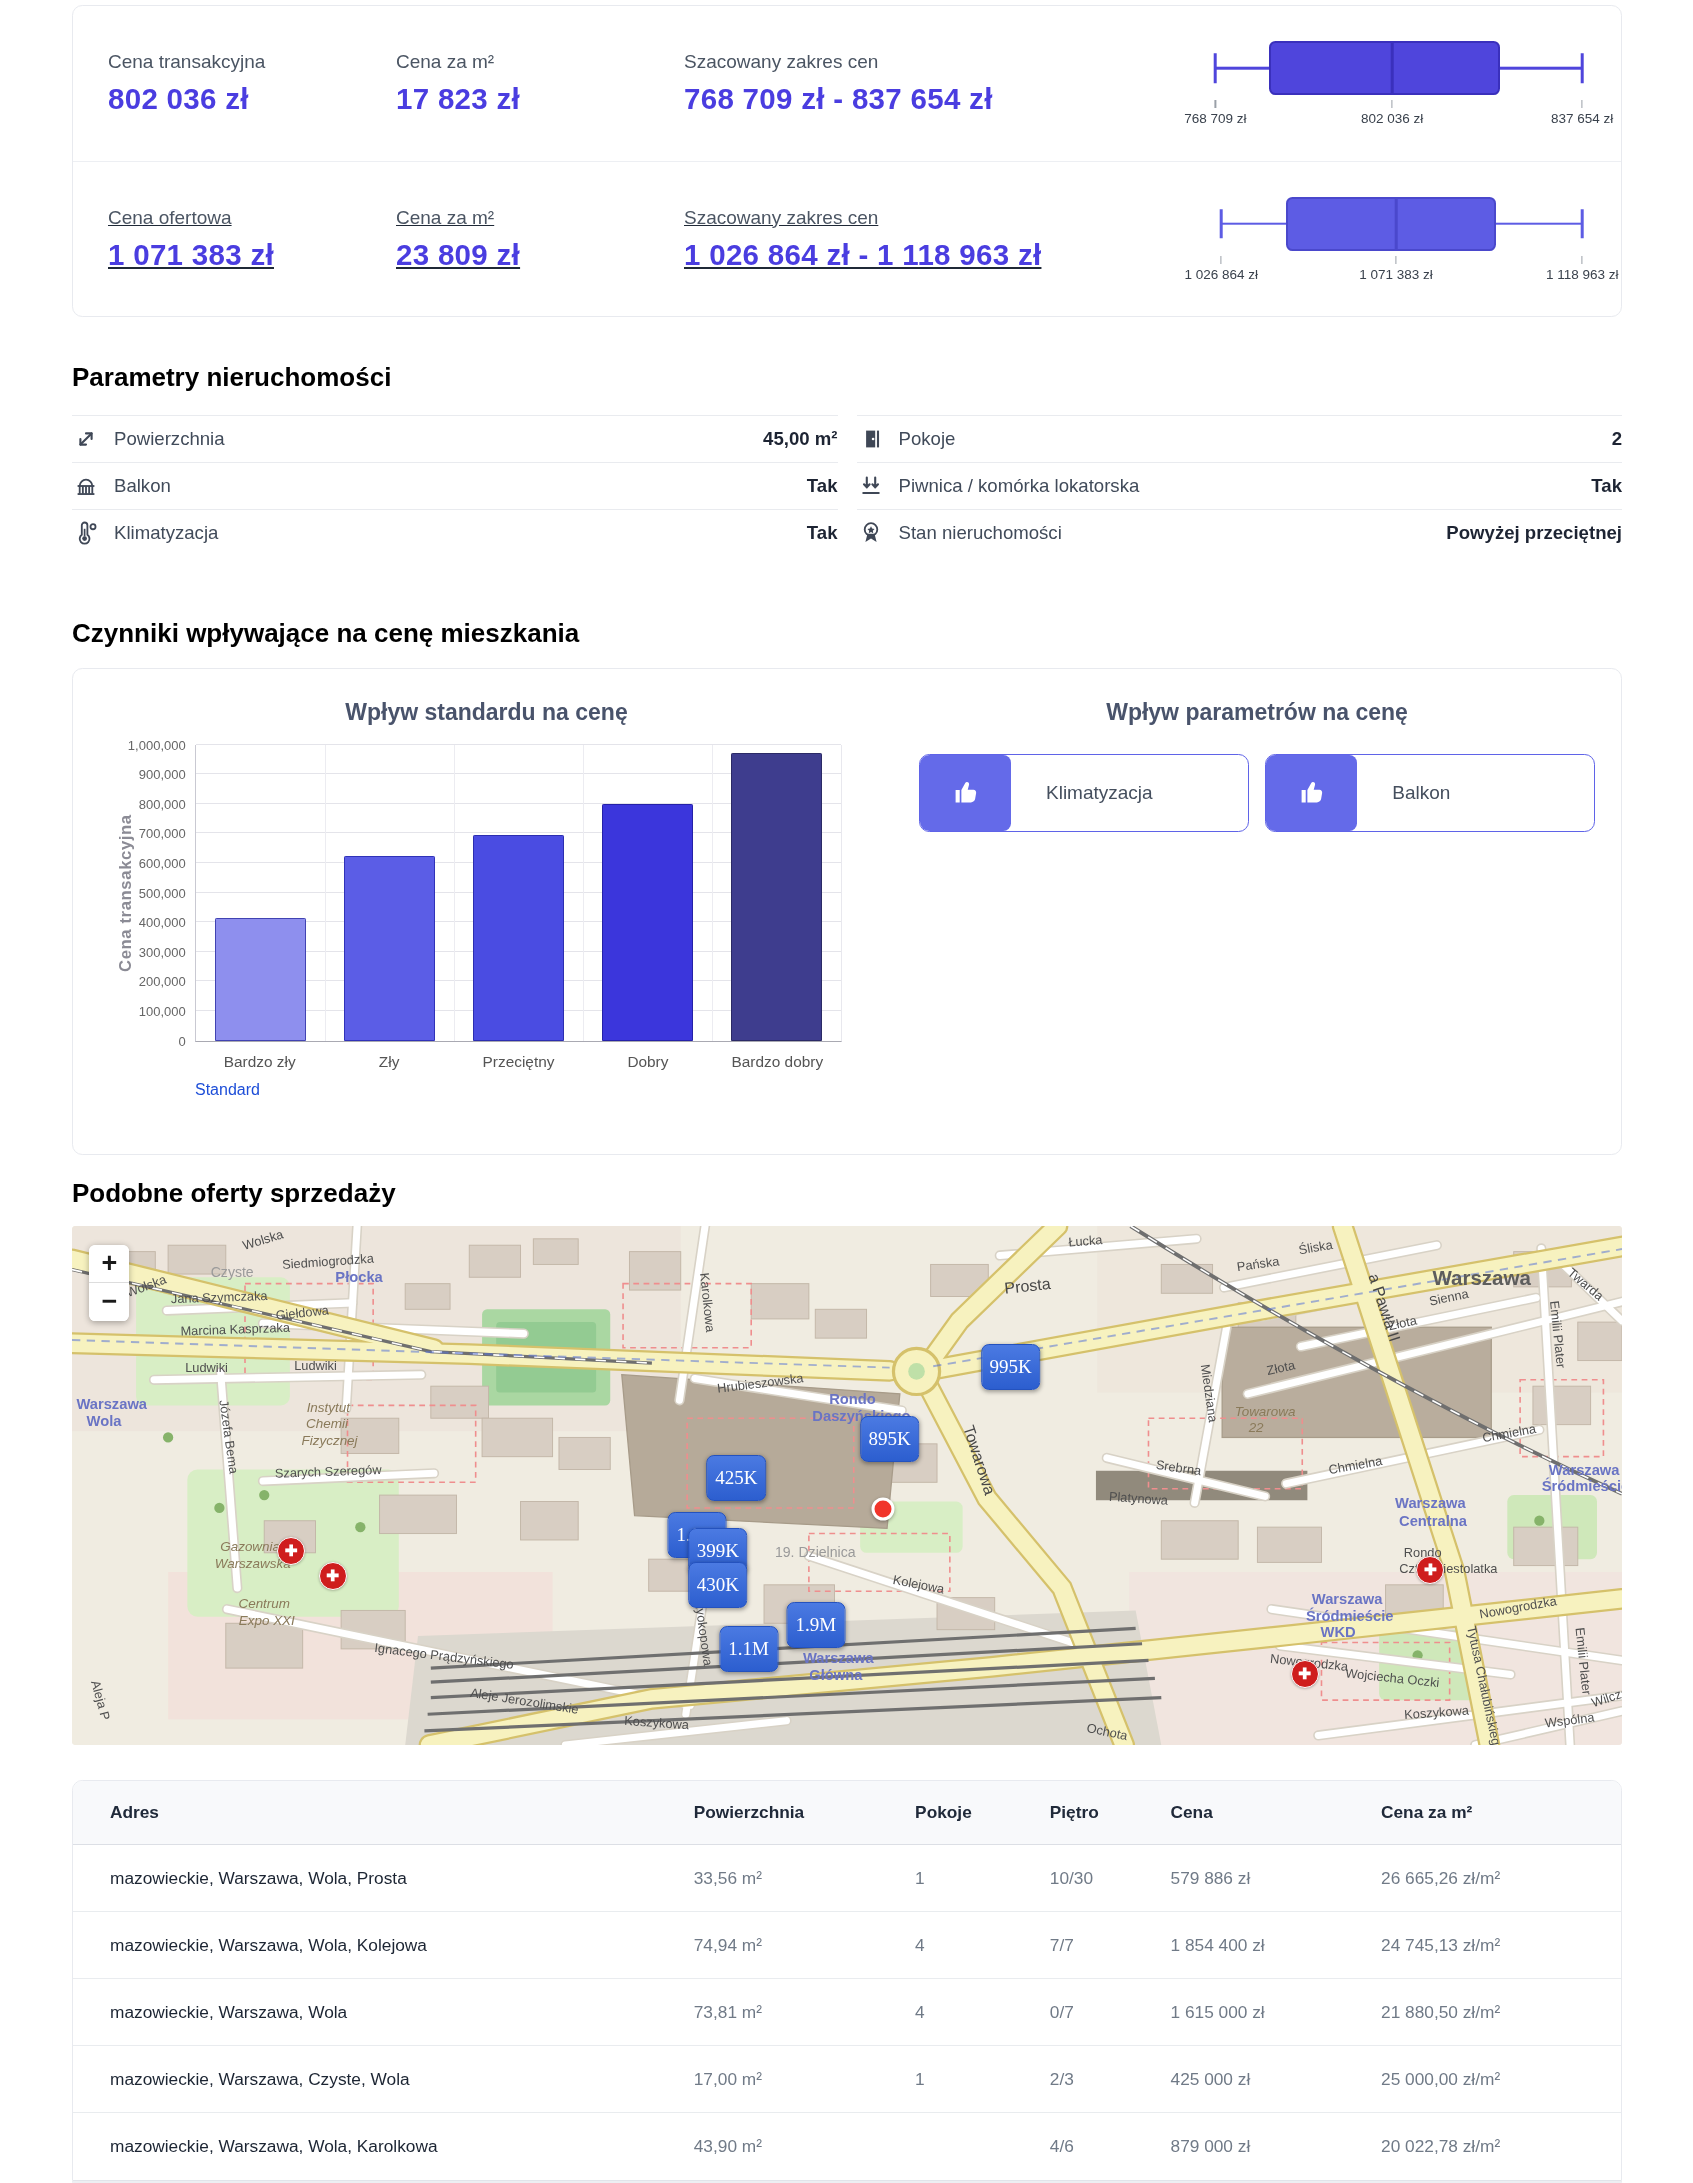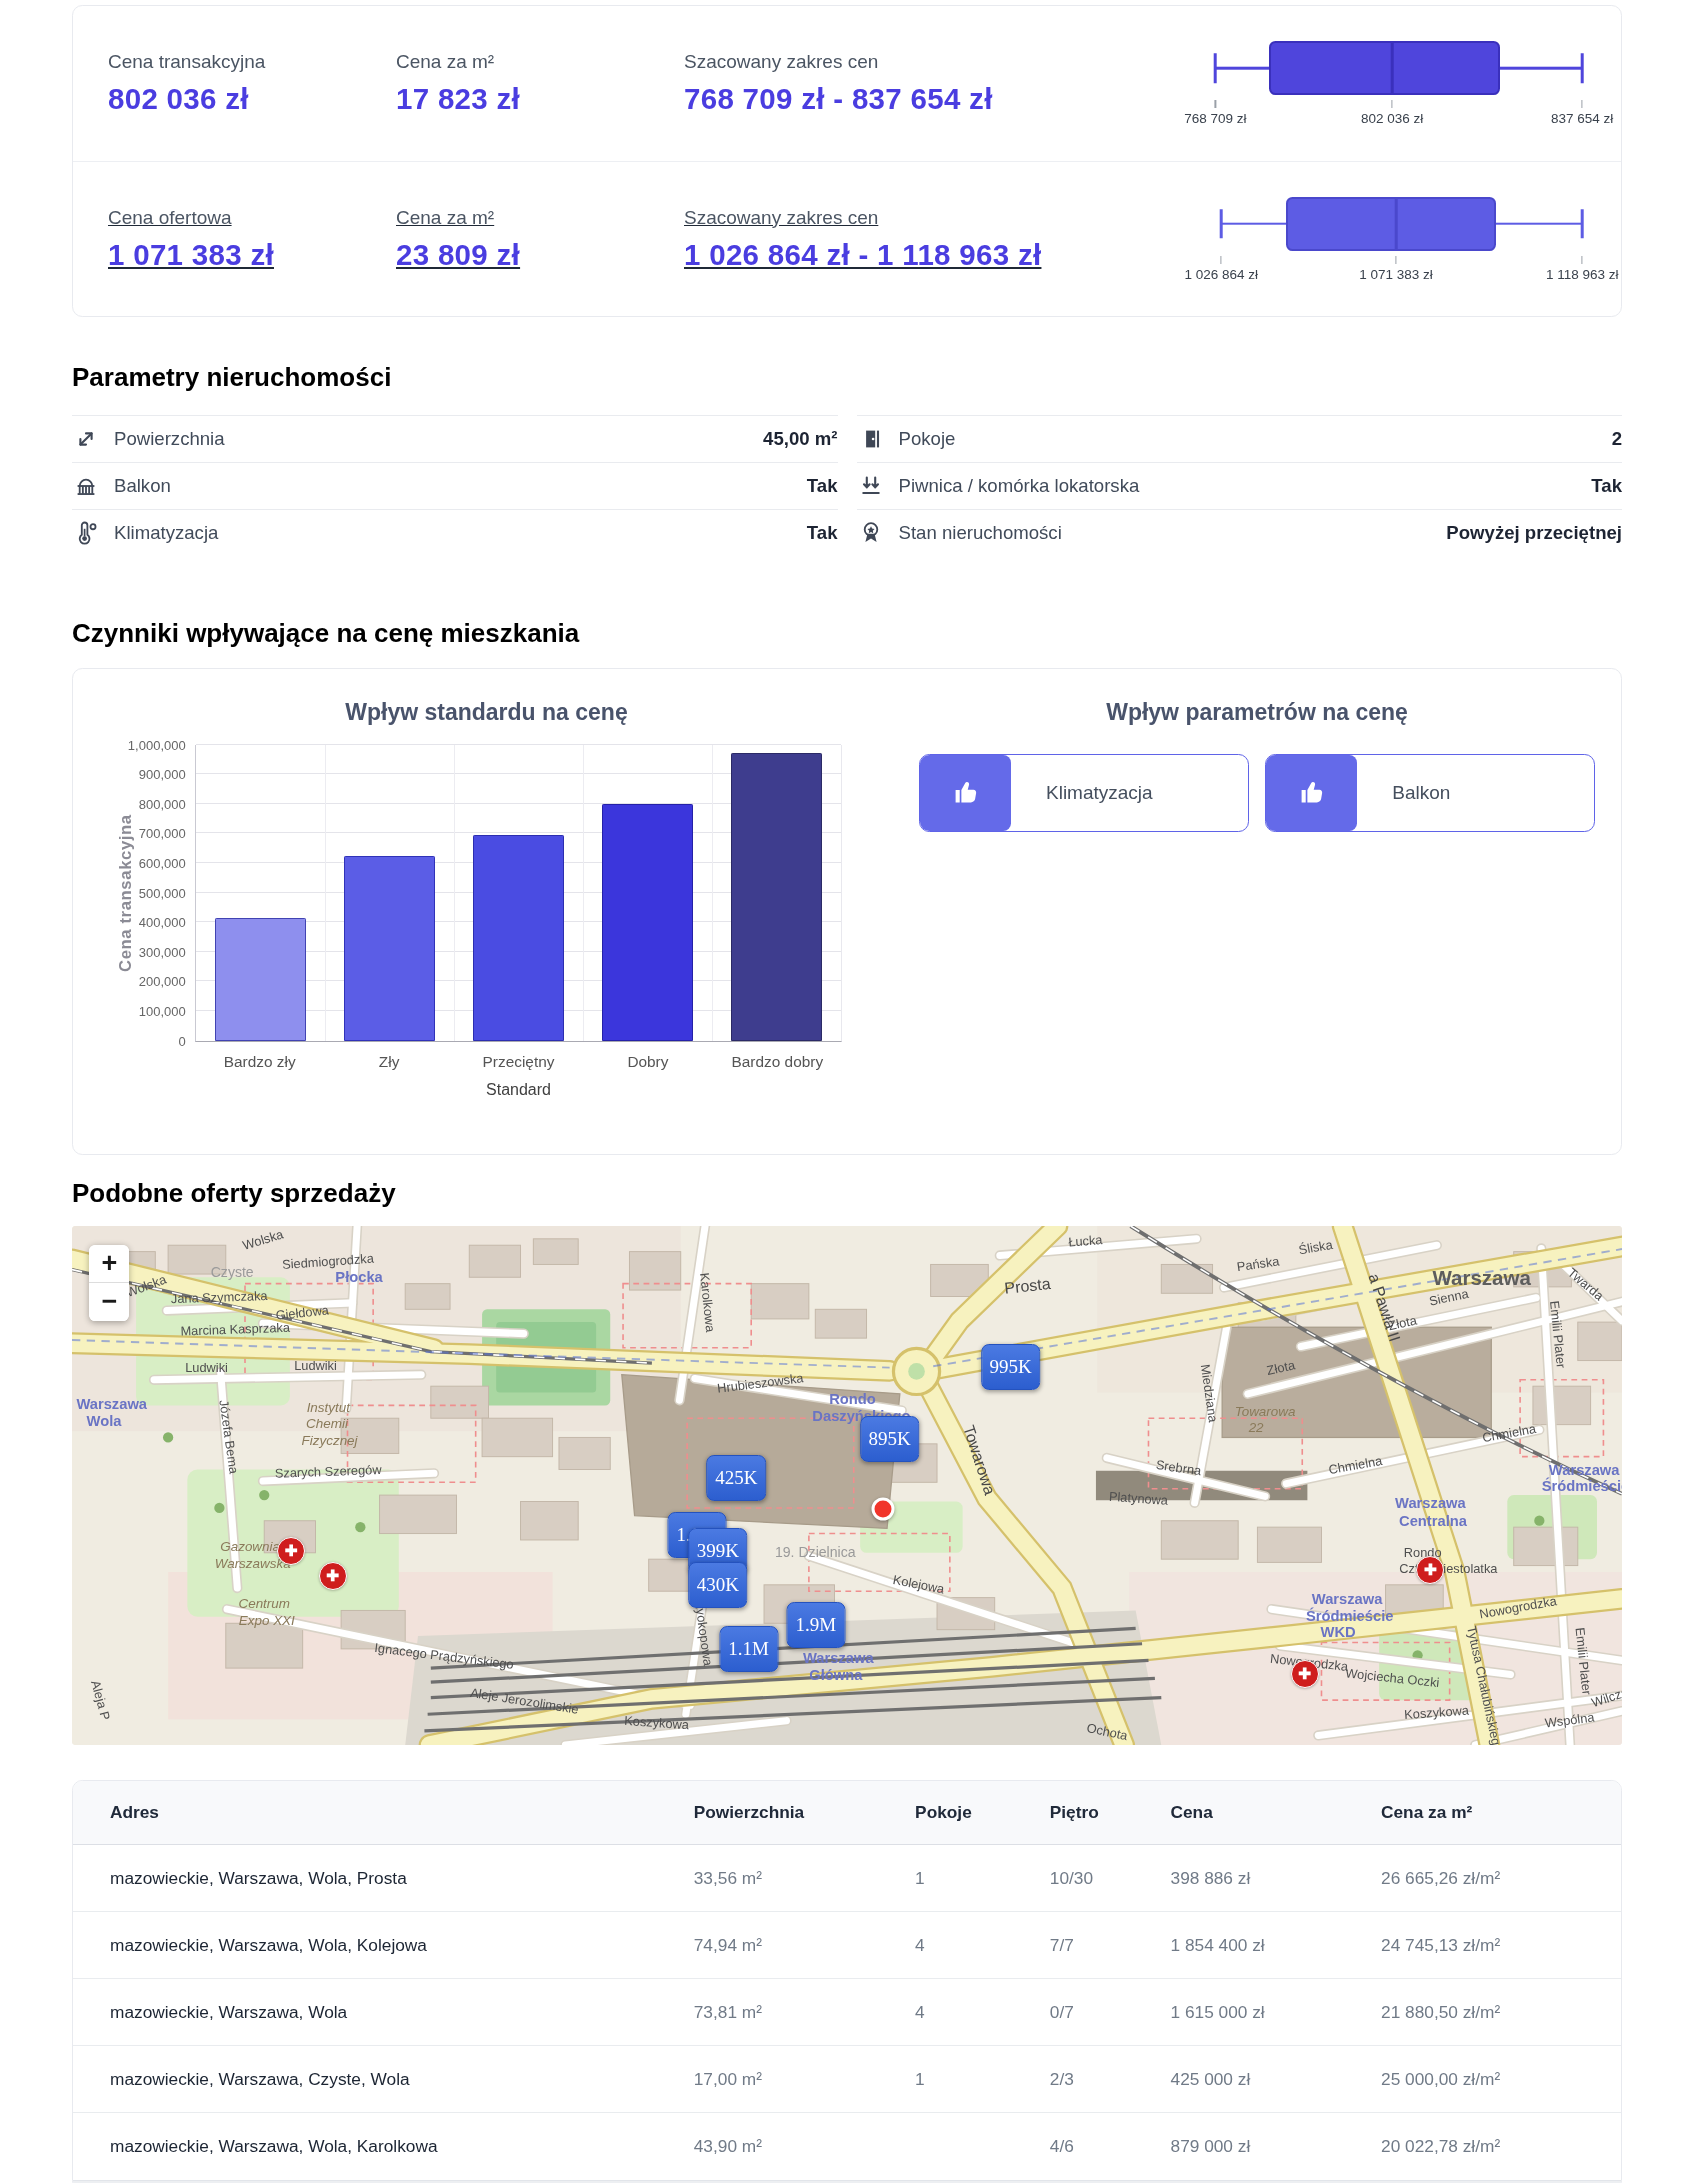--- a/index.html
+++ b/index.html
@@ -52,21 +52,21 @@
     display:flex; align-items:center; justify-content:center; font-weight:700; color:#8b8b95; font-size:16.7px; letter-spacing:0.6px; }
   .plot { width:647px; height:297px; position:relative; border-left:1.3px solid #c9c9d2; border-right:1.3px solid #e8e8ee; border-bottom:1.3px solid #a9a9b2; }
   .gridh { position:absolute; left:0; right:0; height:1px; background:#e4e4ea; }
   .gridv { position:absolute; top:0; bottom:0; width:1px; background:#ececf1; }
   .ytick { position:absolute; right:calc(100% + 10.3px); transform:translateY(50%); font-size:13px; color:#666; white-space:nowrap; }
   .bars { position:absolute; inset:0; display:flex; }
   .barwrap { flex:1; display:flex; align-items:flex-end; justify-content:center; }
   .bar { width:70%; border:1.9px solid; border-bottom-width:1.9px; border-radius:1.3px 1.3px 0 0; }
   .cats { display:flex; padding-left:96px; width:743px; }
   .cat { flex:1; text-align:center; font-size:15.4px; color:#555; padding-top:11.5px; }
-  .x-title { margin-left:96px; width:647px; text-align:center; font-size:16px; color:#404040; margin-top:10.3px; }
+  .x-title { margin-left:96px; width:647px; text-align:left; font-size:16px; color:#1d4ed8; margin-top:10.3px; }
   .factors-right { flex:1; padding-left:45px; }
   .fbtns { display:flex; gap:16.7px; margin-top:28px; }
   .fbtn { flex:1; height:78px; border:1.9px solid #5f63e8; border-radius:10.3px; display:flex; align-items:center;
     background:#fff; overflow:hidden; cursor:pointer; }
   .fico { width:91px; height:100%; flex:none; background:#646ae9; border-radius:7.7px; display:flex; align-items:center; justify-content:center; }
   .fico svg { width:33px; height:33px; }
   .fbtn-label { margin-left:35px; font-size:19px; color:#454f5e; }
 
   
   .map { position:relative; width:1550px; height:519px; border-radius:3.8px; overflow:hidden; background:#f0ece1; }
@@ -622,21 +622,21 @@
             <th>Cena</th>
             <th>Cena za m²</th>
           </tr>
         </thead>
       <tbody id="tbody">
           <tr>
             <td class="addr">mazowieckie, Warszawa, Wola, Prosta</td>
             <td>33,56 m²</td>
             <td>1</td>
             <td>10/30</td>
-            <td>398 886 zł</td>
+            <td>579 886 zł</td>
             <td>26 665,26 zł/m²</td>
           </tr>
           <tr>
             <td class="addr">mazowieckie, Warszawa, Wola, Kolejowa</td>
             <td>74,94 m²</td>
             <td>4</td>
             <td>7/7</td>
             <td>1 854 400 zł</td>
             <td>24 745,13 zł/m²</td>
           </tr>

